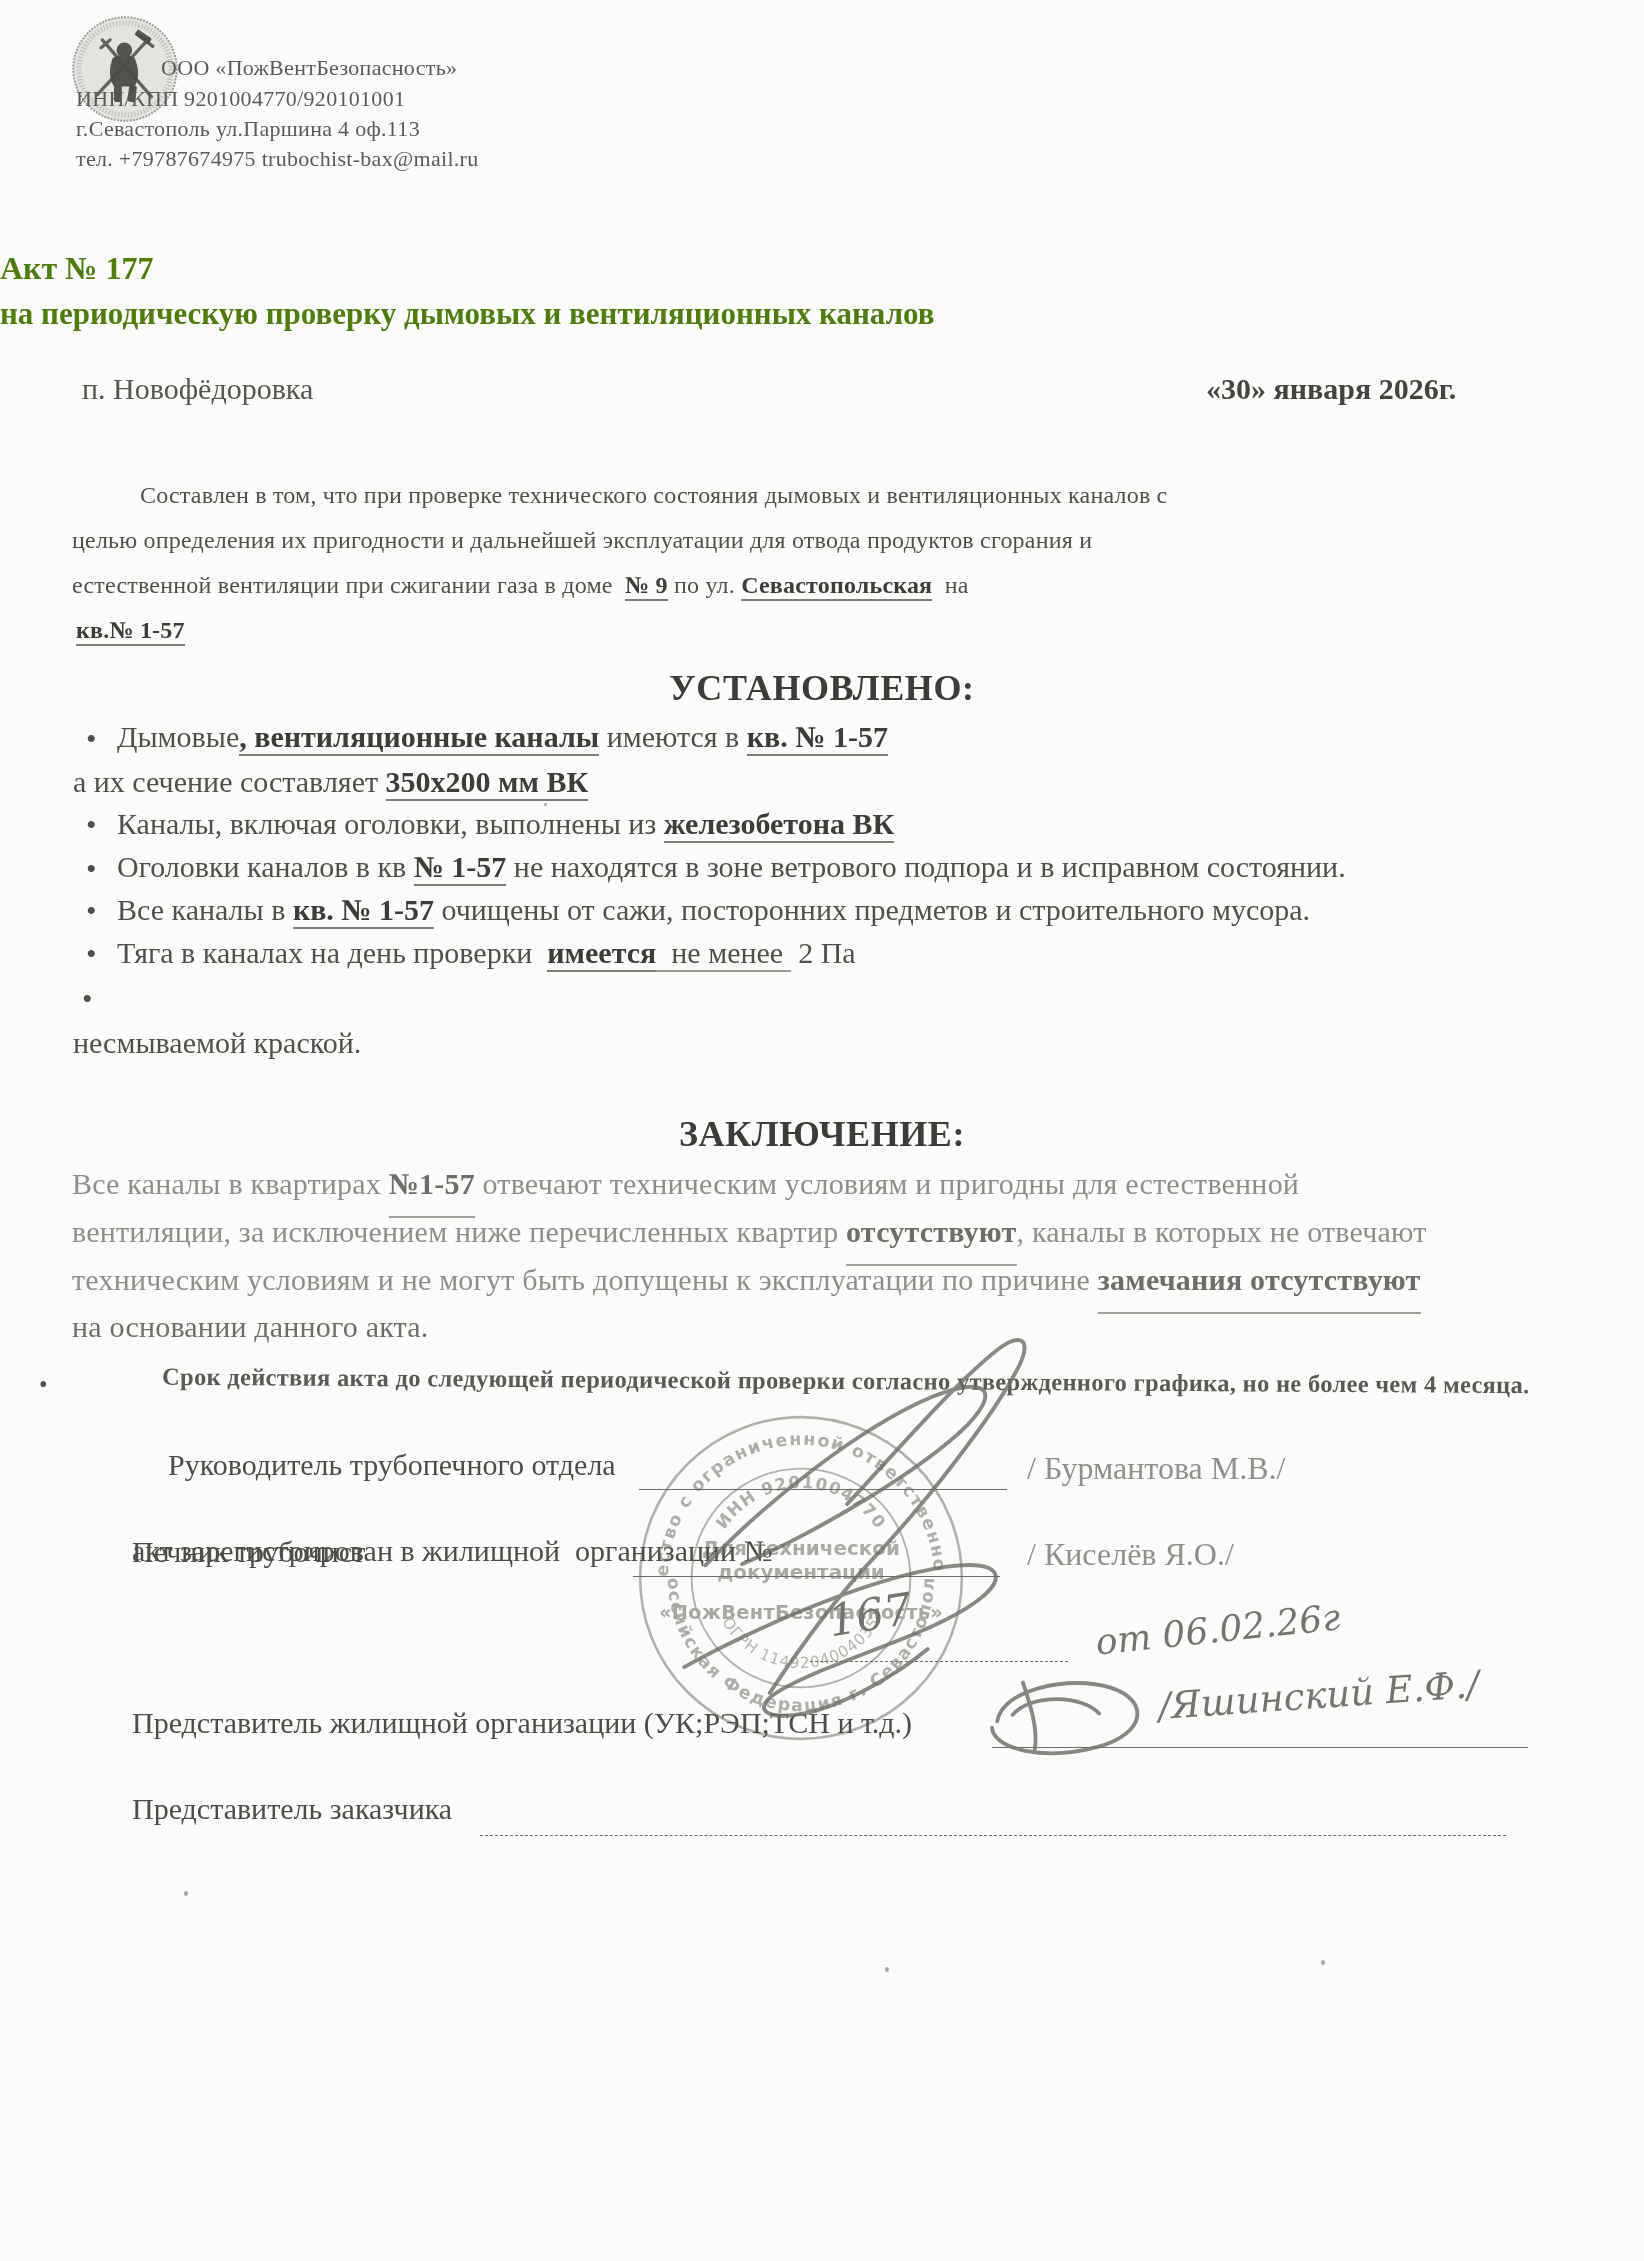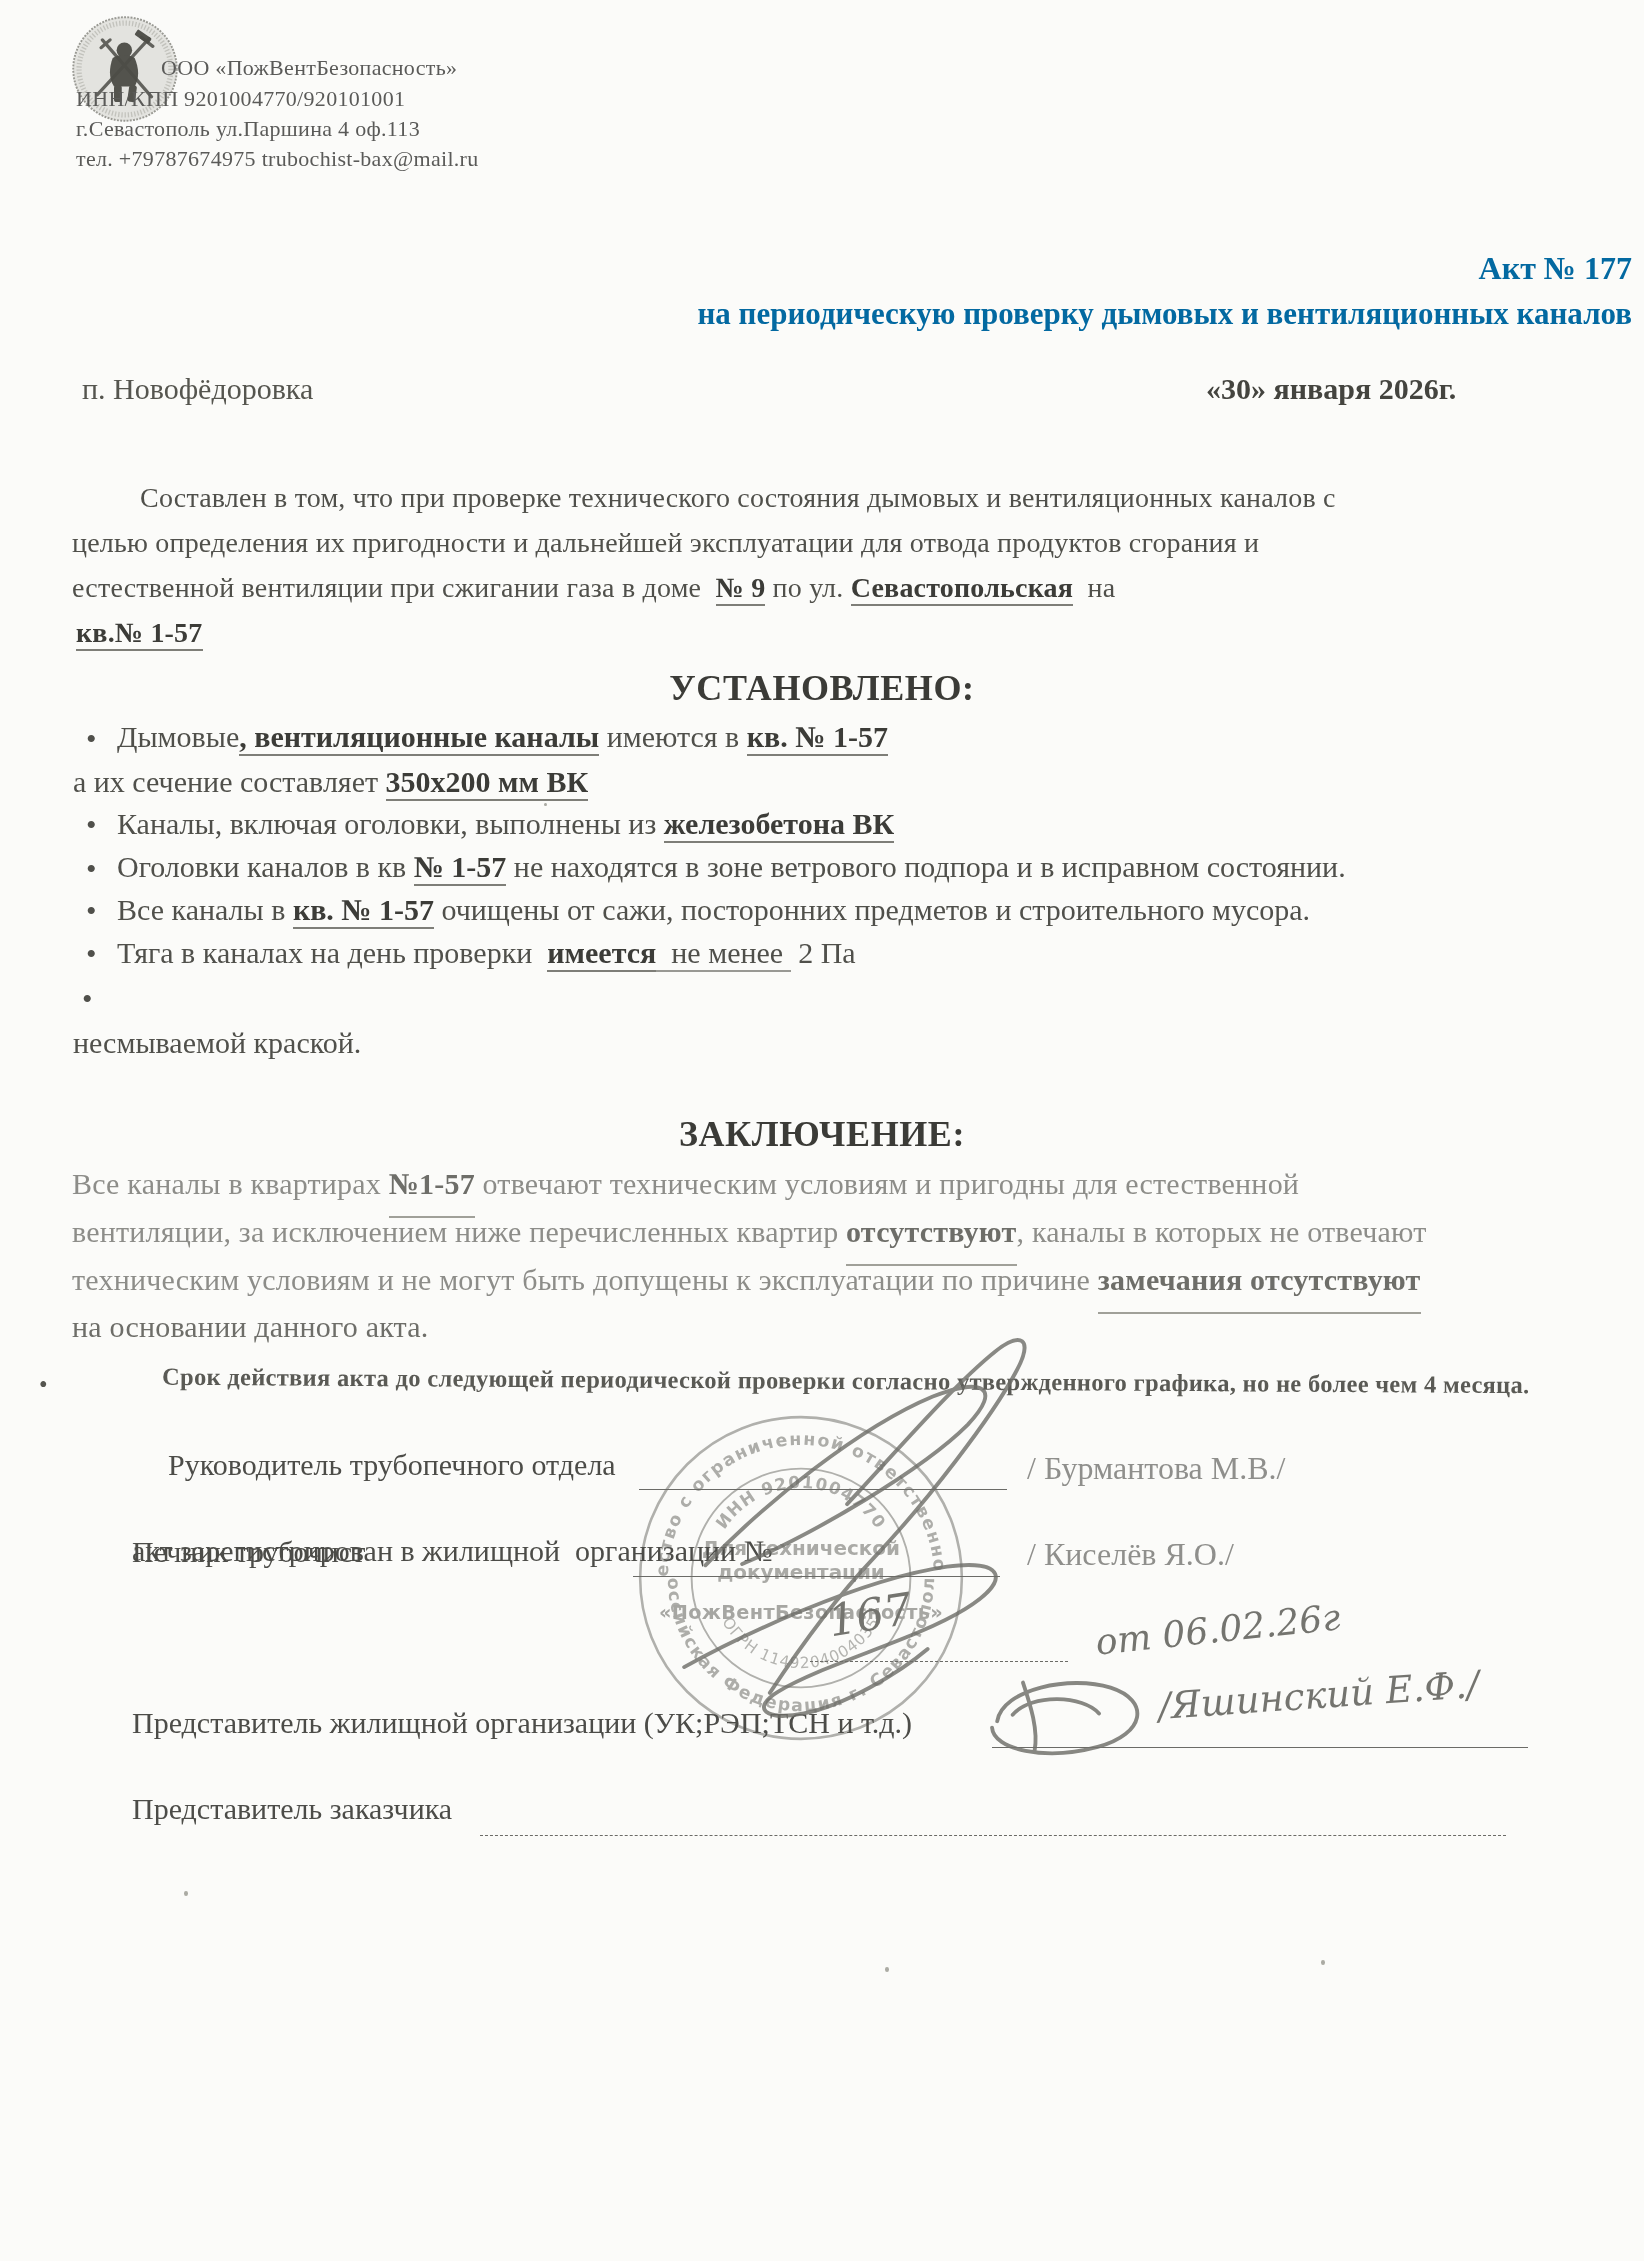--- a/index.html
+++ b/index.html
@@ -7,22 +7,22 @@
     position:relative;
     width:1644px;height:2261px;
     background:#fbfbf9;
     font-family:"Liberation Serif", serif;
     color:#4a4a46;
     overflow:hidden;
     text-decoration:underline;
   }
   .abs{position:absolute;white-space:pre;}
   .hdr{font-size:22px;color:#5a5a58;letter-spacing:0.3px;}
-  .title{font-weight:bold;color:#0369a1;text-align:right;left:0;right:12px;}
-  .body-line{font-size:28px;letter-spacing:0.2px;color:#50504b;}
+  .title{font-weight:bold;color:#4d7c0f;text-align:left;left:0;right:5px;}
+  .body-line{font-size:24px;letter-spacing:0.2px;color:#50504b;}
   .faded-line{font-size:30px;letter-spacing:0.2px;color:#8d8d89;}
   .bullet{font-size:30px;color:#50504b;}
   .bu{font-weight:bold;color:#3c3c38;border-bottom:2.6px solid rgba(72,72,66,.7);padding-bottom:1.3px;}
   .bu-faded{font-weight:bold;color:#6e6e69;border-bottom:2.6px solid rgba(110,110,102,.65);padding-bottom:16px;}
   .u-only{border-bottom:2.6px solid rgba(72,72,66,.55);padding-bottom:1.3px;}
   .heading{font-size:36px;font-weight:bold;letter-spacing:0.6px;color:#3b3b37;text-align:center;left:0;right:0;}
   .sig-label{font-size:30px;color:#4c4c48;}
   .sig-name{font-size:32px;color:#8f8f8c;}
   .sig-line{position:absolute;height:0;border-bottom:1.9px solid #6b6b67;}
   .hw{font-family:"DejaVu Serif", serif;font-style:italic;color:#74746f;}

